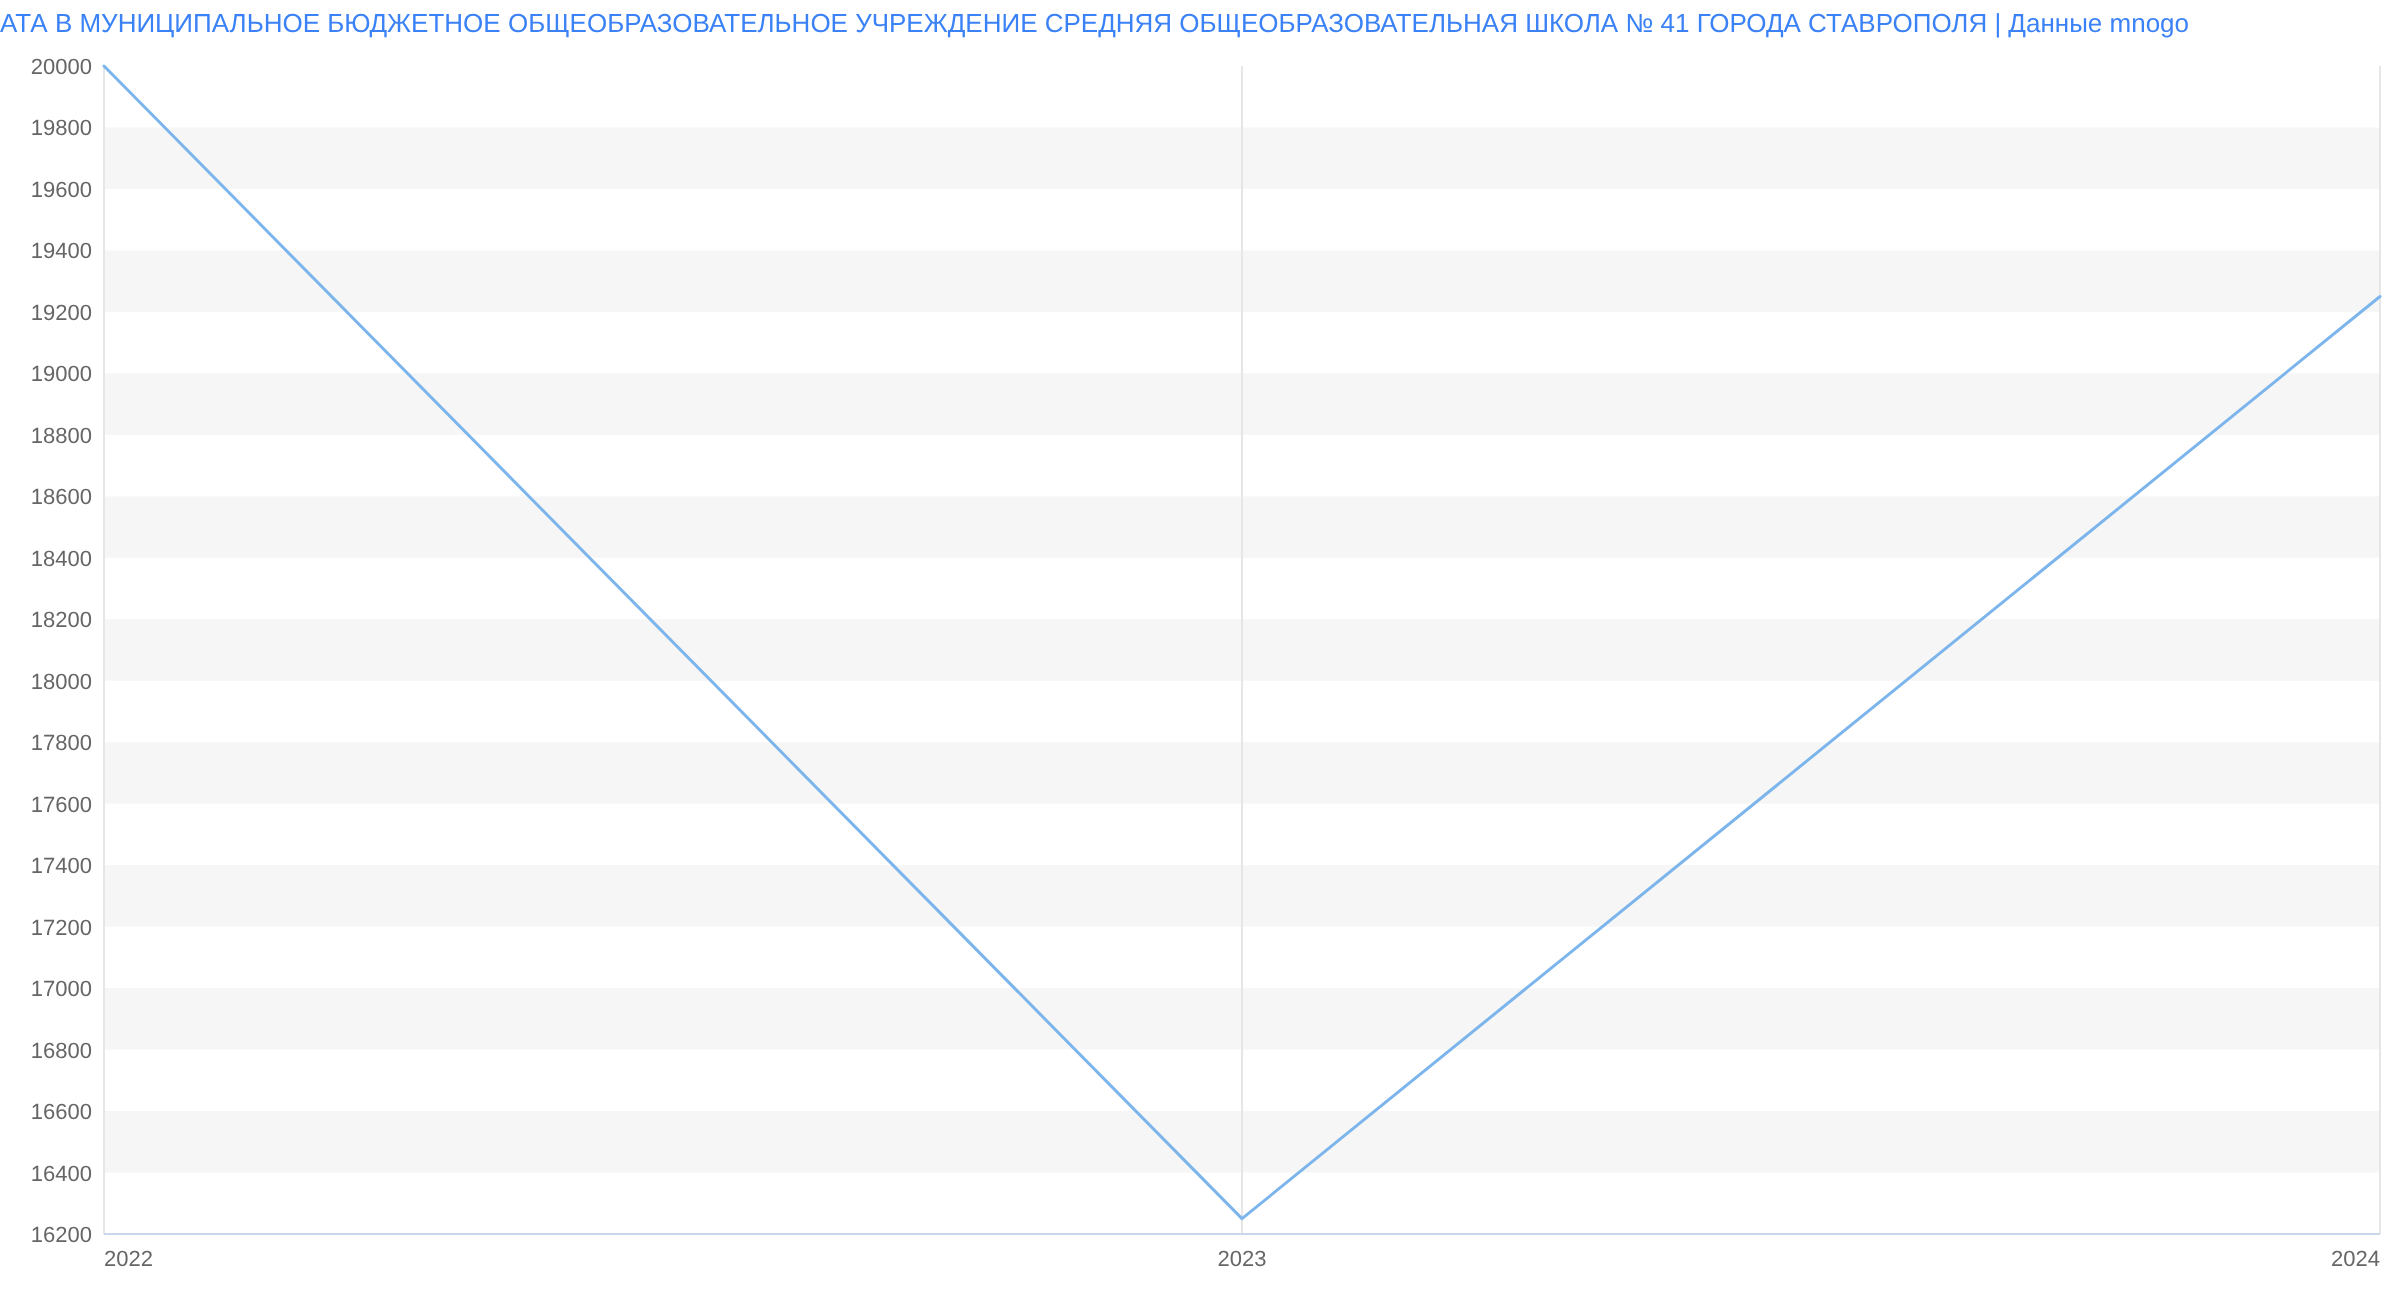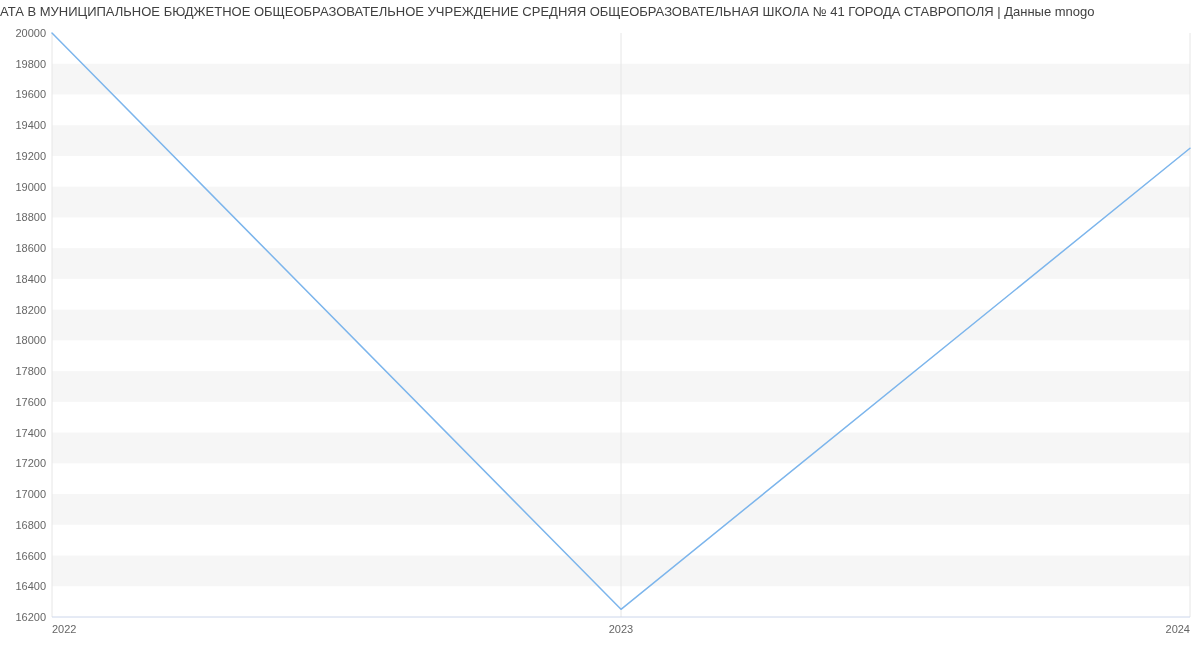--- a/index.html
+++ b/index.html
@@ -6,21 +6,21 @@
     margin: 0;
     padding: 0;
     width: 1200px;
     height: 650px;
     background: #ffffff;
     font-family: Verdana, Geneva, sans-serif;
     overflow: hidden;
   }
   .title {
     font-size: 13px;
-    color: #404040;
+    color: #3b82f6;
     padding: 4px 0 6px 0;
     white-space: nowrap;
     overflow: hidden;
   }
   .chart-wrap {
     position: relative;
     width: 1200px;
     height: 620px;
   }
   svg { display: block; }

